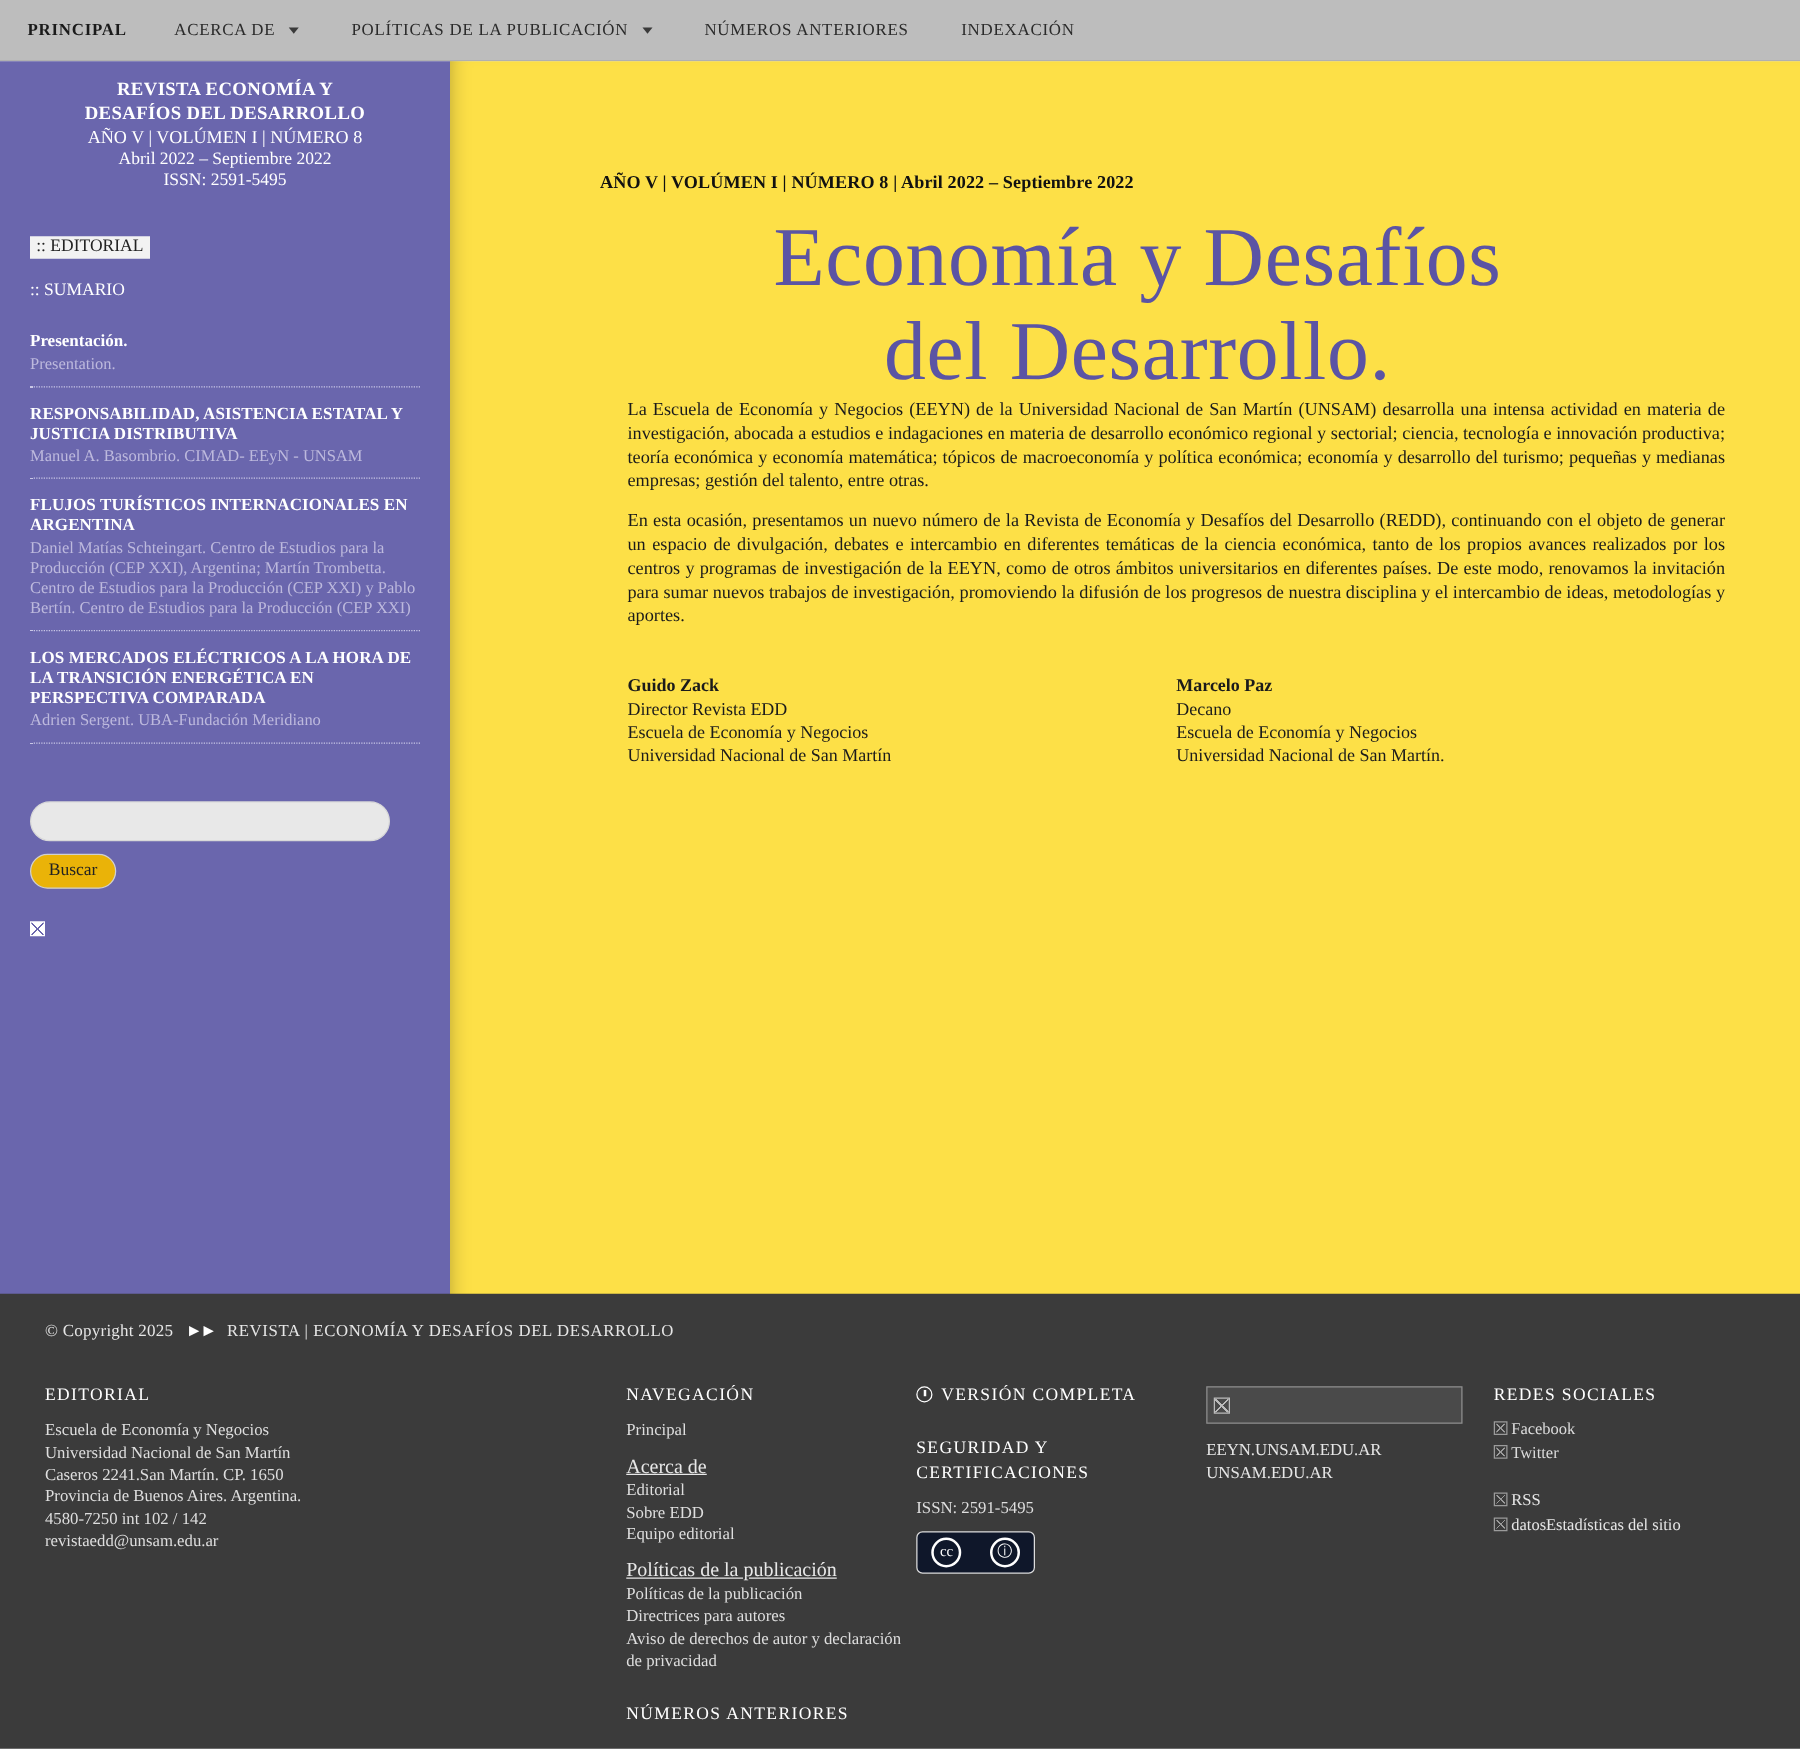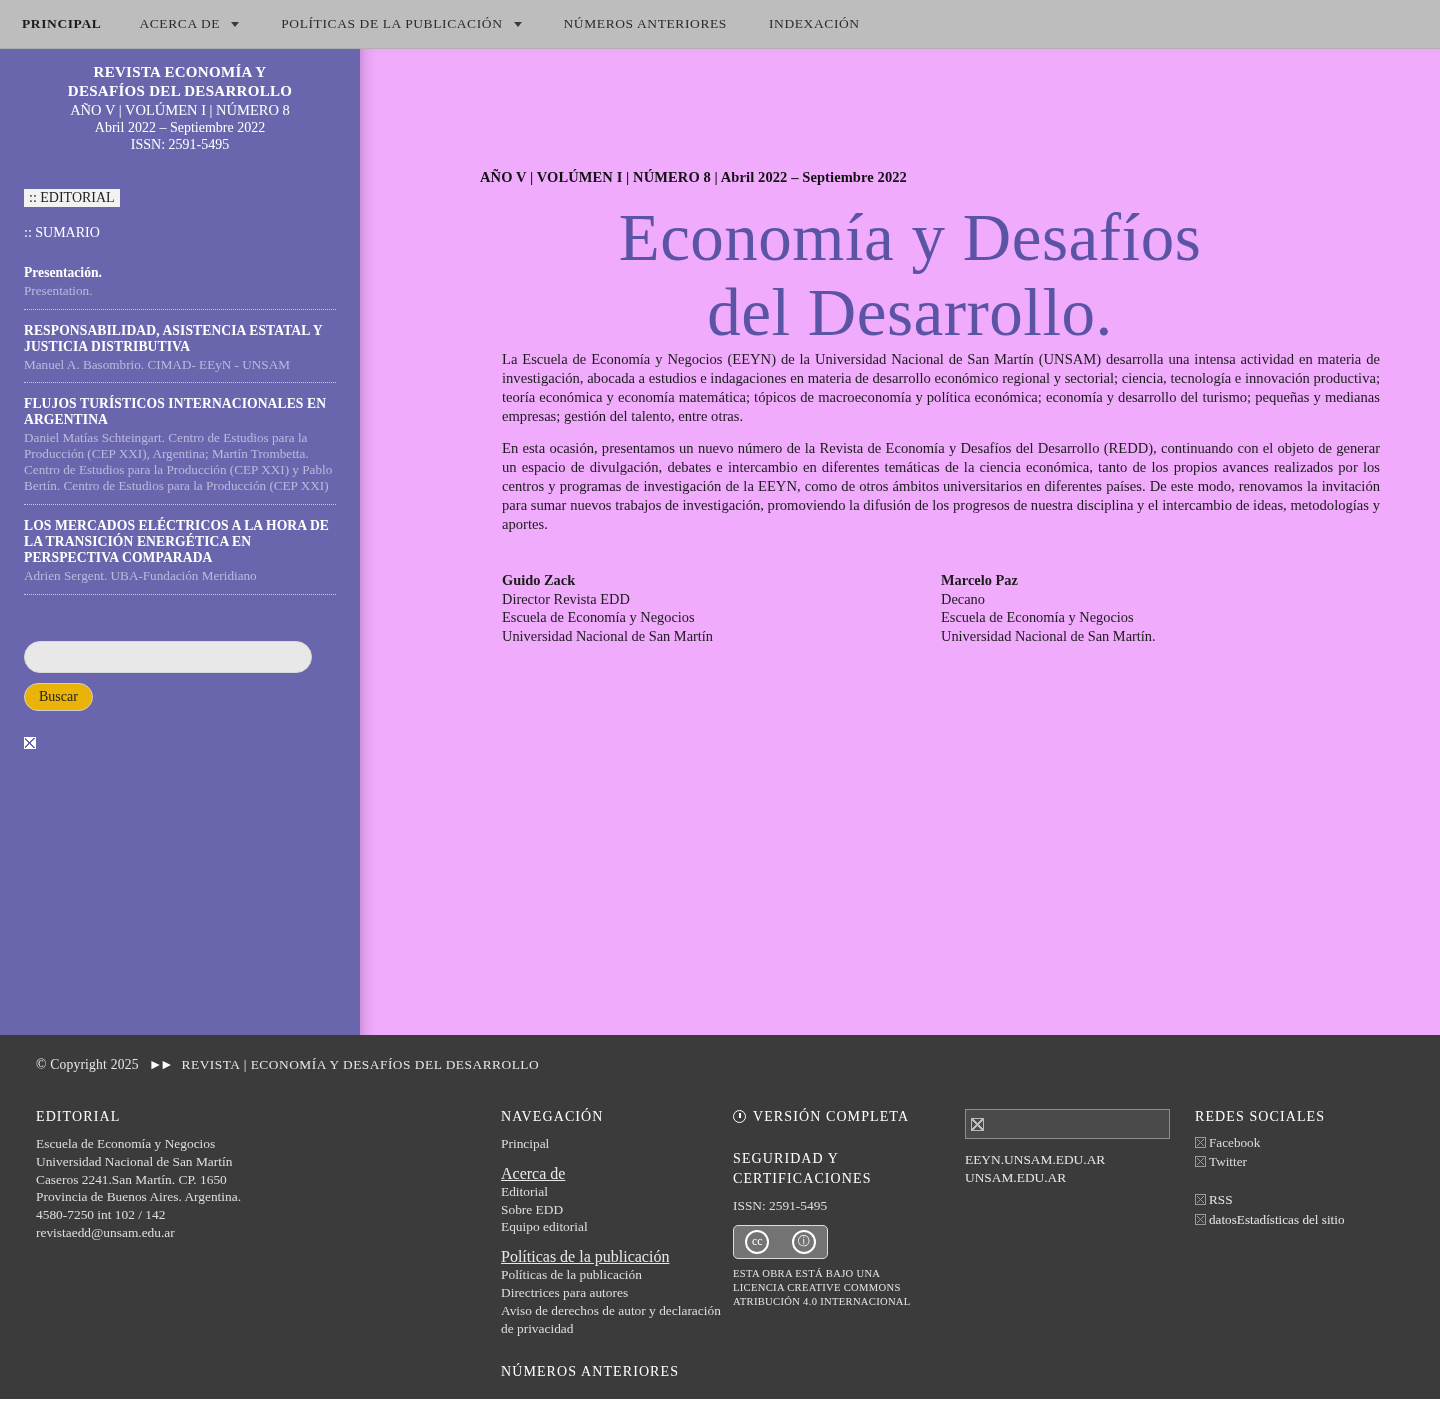--- a/index.html
+++ b/index.html
@@ -155,22 +155,22 @@
     background:
       linear-gradient(45deg,transparent 45%,#6a66ad 45%,#6a66ad 55%,transparent 55%),
       linear-gradient(-45deg,transparent 45%,#6a66ad 45%,#6a66ad 55%,transparent 55%);
   }
 
   
   .content {
     position:absolute;
     left:360px; top:0; right:0;
     height:1000px;
-    background:#f0abfc;
-    padding:120px 60px 0 120px;
+    background:#fde047;
+    padding:89px 60px 0 120px;
     box-shadow:inset 14px 0 18px -16px rgba(0,0,0,.35);
   }
   .issue-line {
     font-weight:bold;
     font-size:14.5px;
     color:#111;
     letter-spacing:.1px;
   }
   .hero-title {
     text-align:center;
@@ -257,21 +257,21 @@
     position:relative;
     margin-right:7px;
     vertical-align:-2px;
   }
   .clock-icon::after{
     content:"";position:absolute;left:5px;top:2px;width:1.5px;height:5px;background:#fff;
   }
   .cc-badge {
     margin-top:10px;
     width:95px;height:34px;
-    background:#737373;
+    background:#0f172a;
     border:1px solid #ddd;
     border-radius:5px;
     display:flex;align-items:center;justify-content:space-around;
   }
   .cc-circ {
     width:24px;height:24px;border:2px solid #fff;border-radius:50%;
     color:#fff;font-size:12px;display:flex;align-items:center;justify-content:center;
     font-family:"Liberation Serif", serif;
   }
   .cc-text {
@@ -457,21 +457,20 @@
       <div class="fcol-h">
         <span class="clock-icon"></span><span>VERSIÓN COMPLETA</span>
       </div>
       <div class="fcol-h" style="margin-top:26px;">SEGURIDAD Y</div>
       <div class="fcol-h" style="margin-top:-6px;">CERTIFICACIONES</div>
       <div class="line">ISSN: 2591-5495</div>
       <div class="cc-badge">
         <span class="cc-circ">cc</span>
         <span class="cc-circ">ⓘ</span>
       </div>
-      <div class="cc-text">ESTA OBRA ESTÁ BAJO UNA LICENCIA CREATIVE COMMONS ATRIBUCIÓN 4.0 INTERNACIONAL</div>
     </div>
 
     <div class="fcol c5">
       <div class="banner"></div>
       <div class="banner-links">
         <div>EEYN.UNSAM.EDU.AR</div>
         <div>UNSAM.EDU.AR</div>
       </div>
     </div>
 

